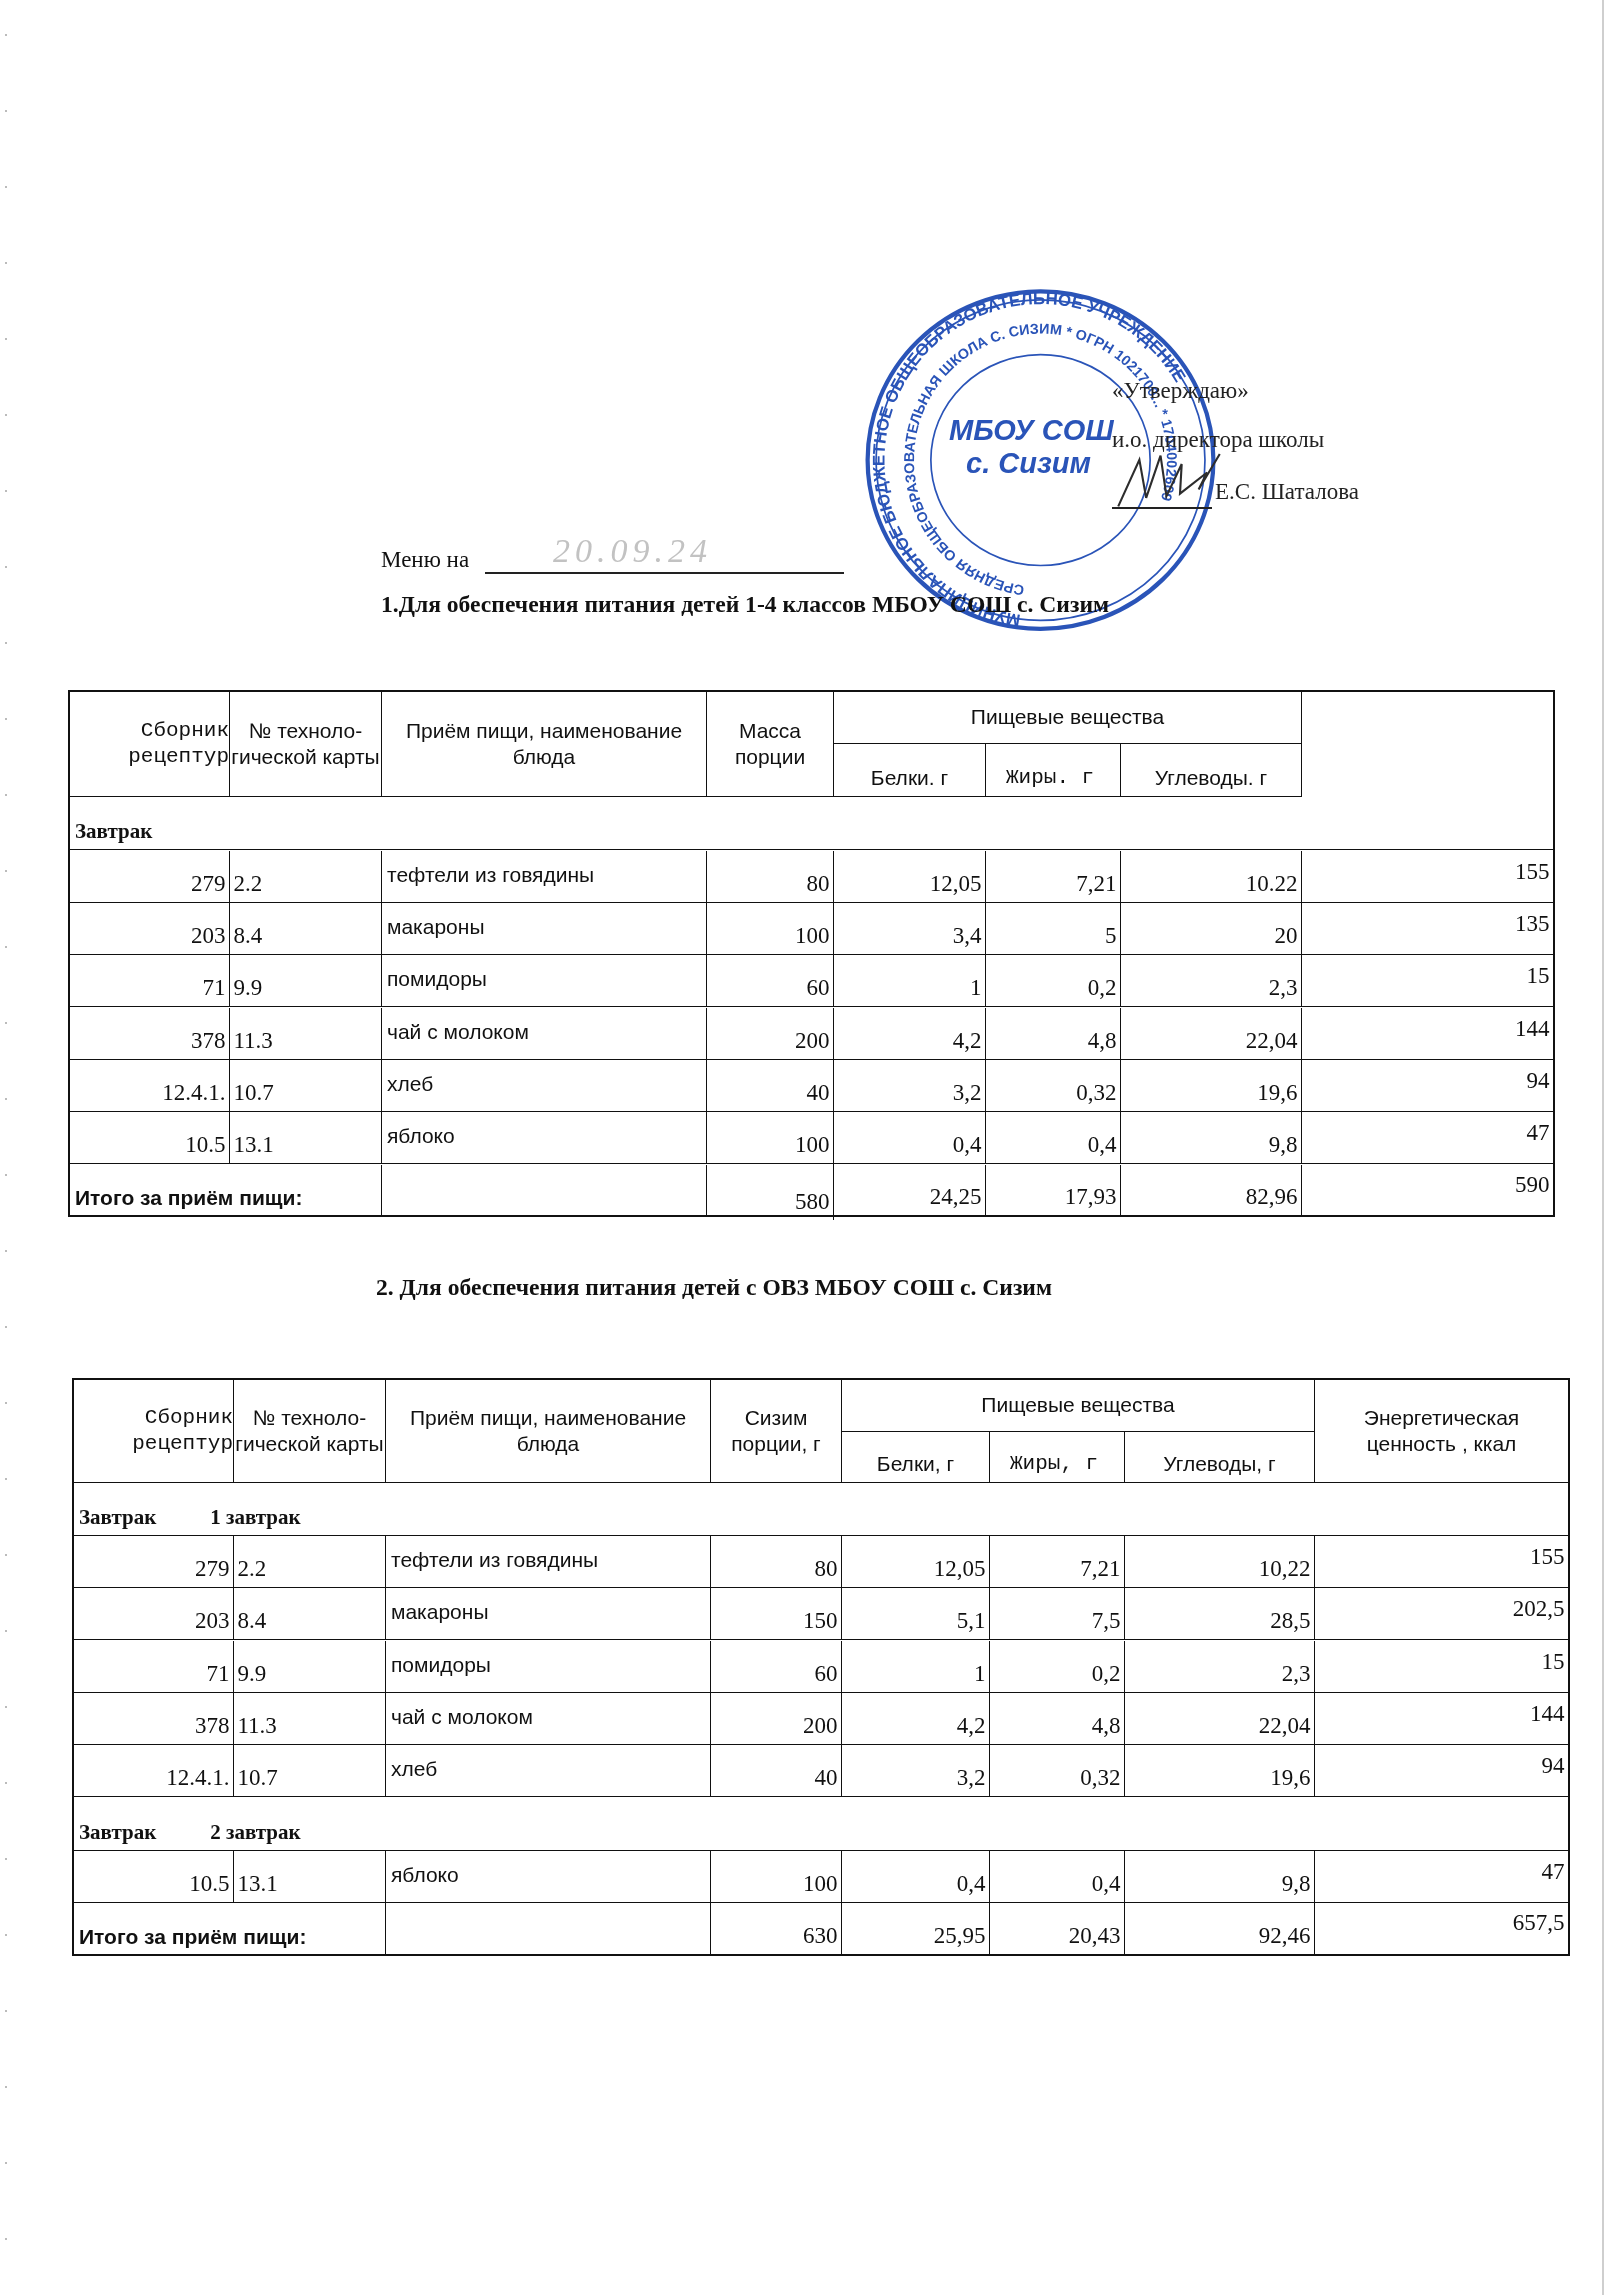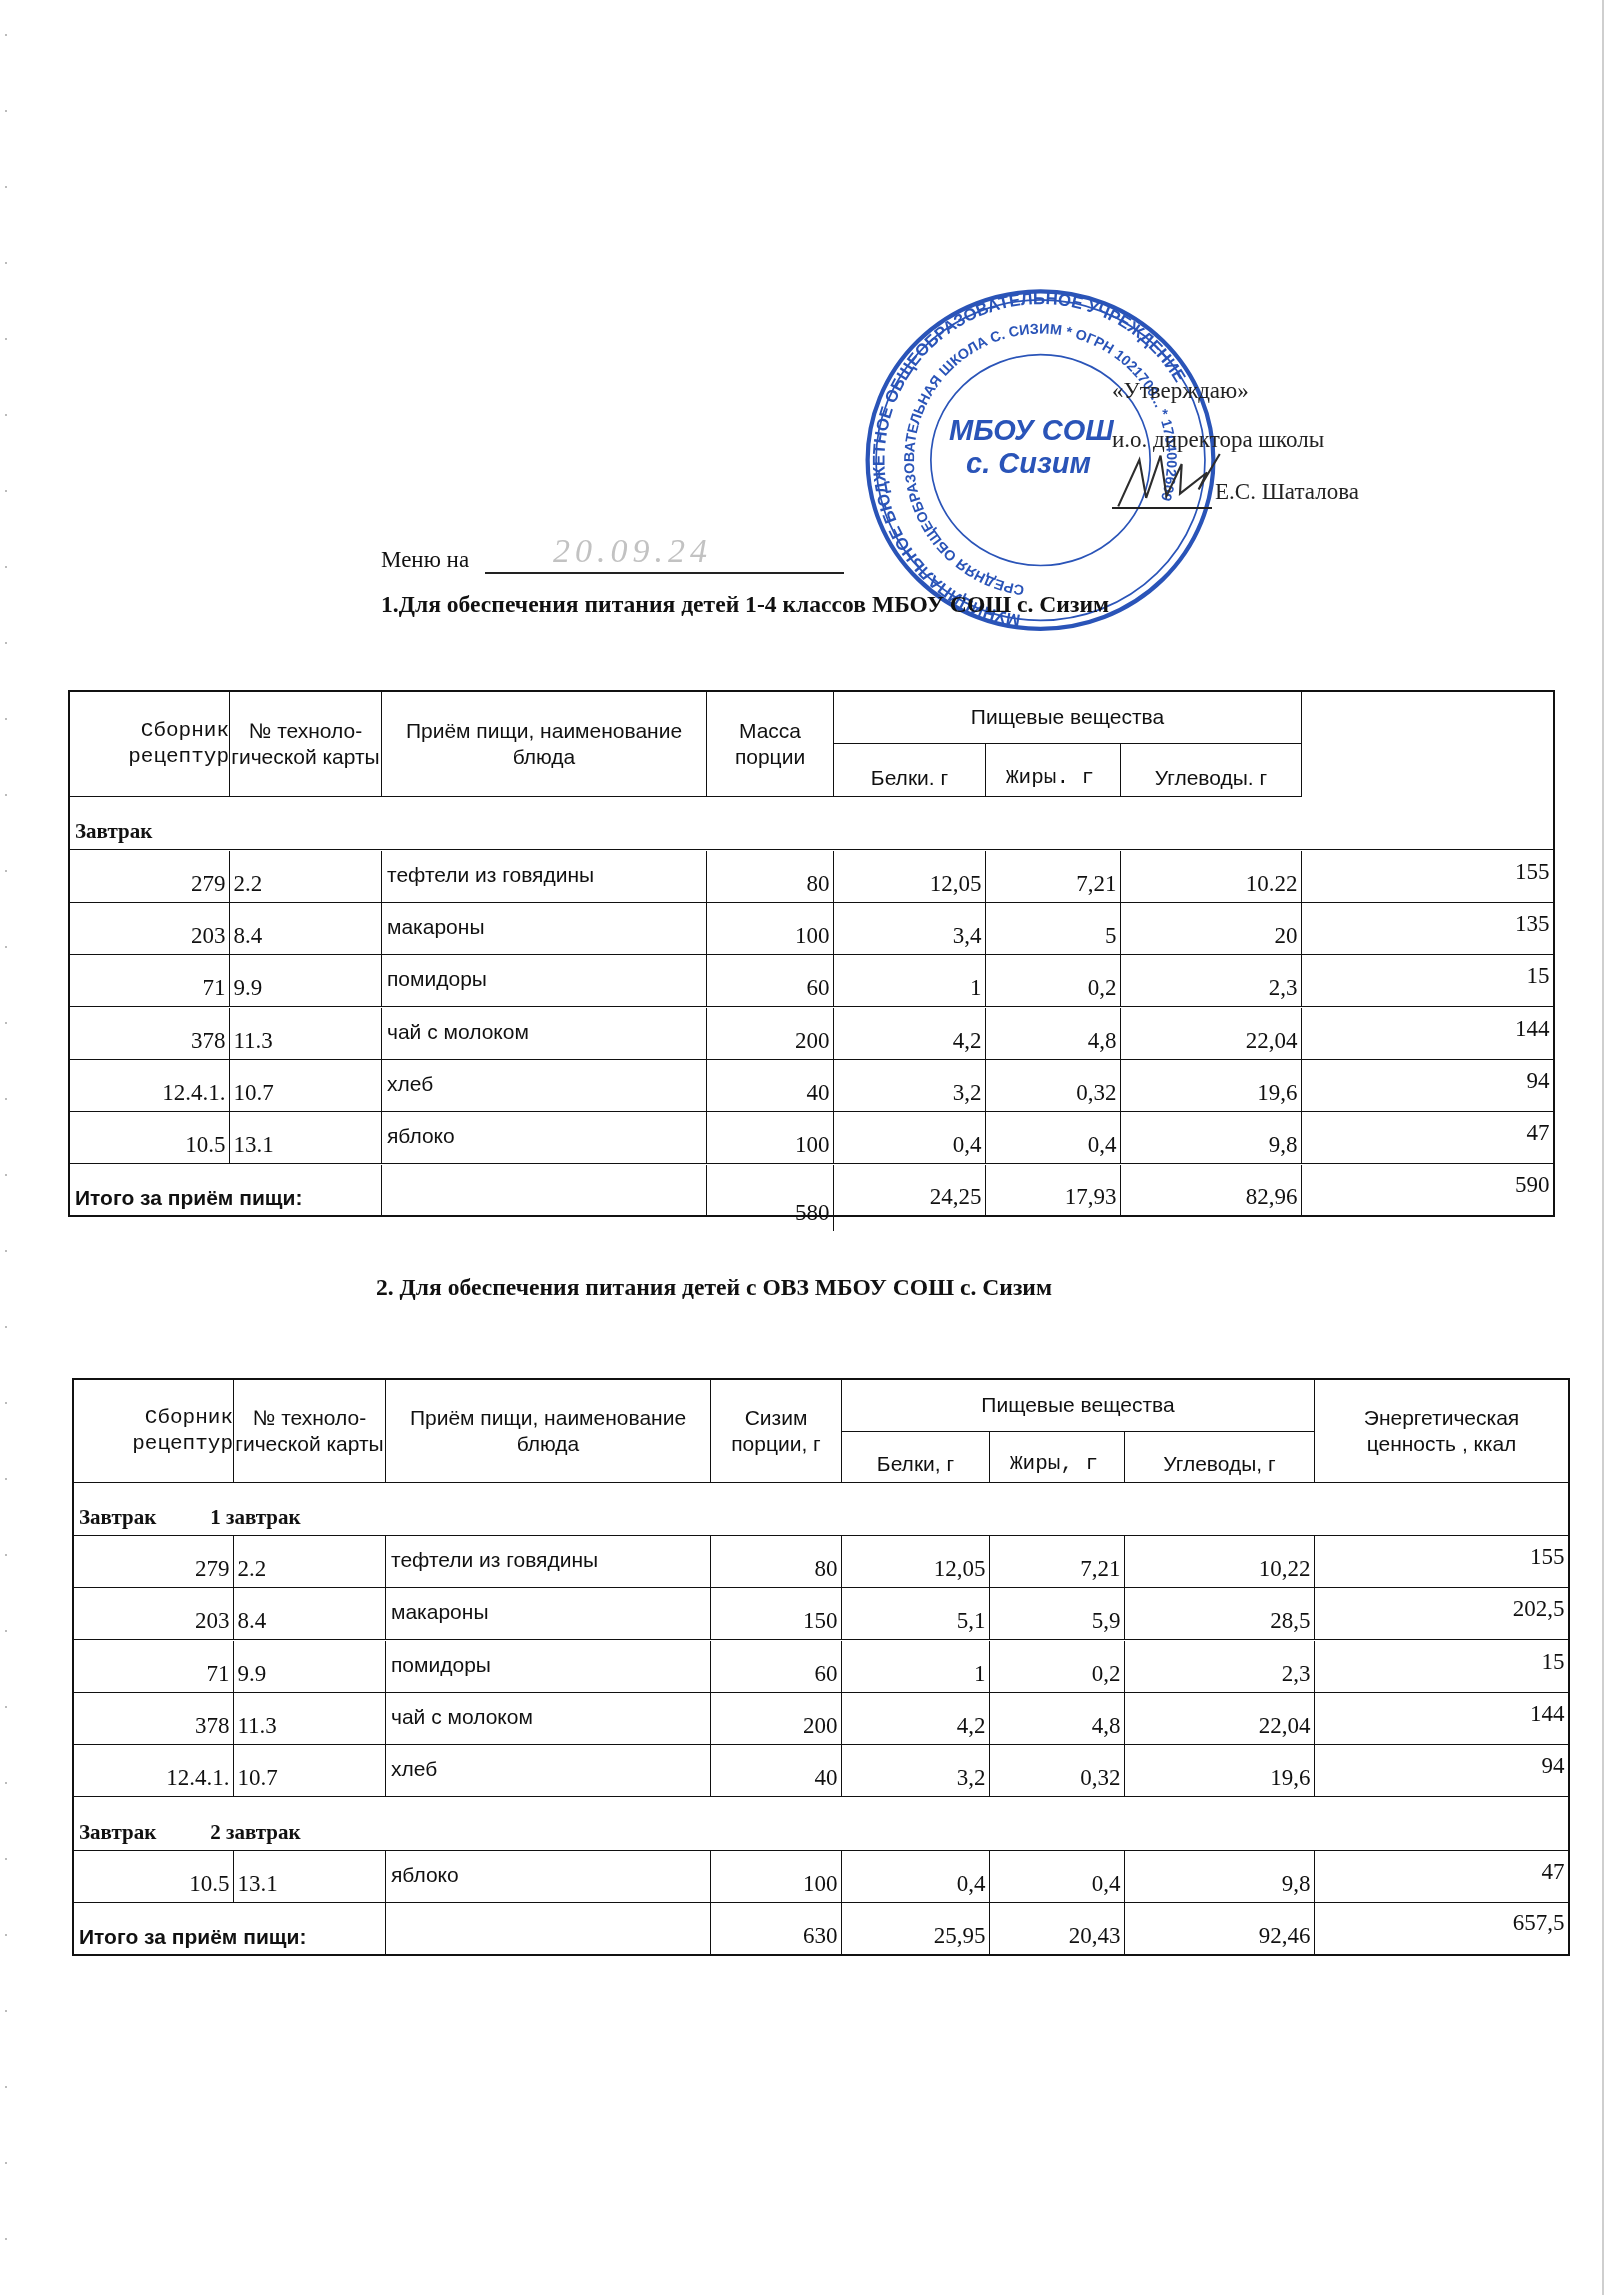--- a/index.html
+++ b/index.html
@@ -151,21 +151,21 @@
     <div class="cell num" style="left:637px;top:420px;width:127px;height:52px;">100</div>
     <div class="cell num" style="left:764px;top:420px;width:152px;height:52px;">0,4</div>
     <div class="cell num" style="left:916px;top:420px;width:135px;height:52px;">0,4</div>
     <div class="cell num" style="left:1051px;top:420px;width:181px;height:52px;">9,8</div>
     <div class="cell num nb-r" style="left:1232px;top:420px;width:251px;height:52px;align-items:flex-start;padding-top:8.4px;">47</div>
   </div>
 
   <div>
     <div class="cell total-label nb-b" style="left:0;top:473px;width:312px;height:50px;">Итого за приём пищи:</div>
     <div class="cell nb-b" style="left:312px;top:473px;width:325px;height:50px;"></div>
-    <div class="cell num nb-b" style="left:637px;top:473px;width:127px;height:66px;">580</div>
+    <div class="cell num nb-b" style="left:637px;top:462px;width:127px;height:66px;">580</div>
     <div class="cell num nb-b" style="left:764px;top:473px;width:152px;height:50px;">24,25</div>
     <div class="cell num nb-b" style="left:916px;top:473px;width:135px;height:50px;">17,93</div>
     <div class="cell num nb-b" style="left:1051px;top:473px;width:181px;height:50px;">82,96</div>
     <div class="cell num nb-r nb-b" style="left:1232px;top:473px;width:251px;height:50px;align-items:flex-start;padding-top:6.8px;">590</div>
   </div>
 </div>
 
 <div class="title" style="left:376px;top:1274px;">2. Для обеспечения питания детей с ОВЗ МБОУ СОШ с. Сизим</div>
 
 <div class="tbl" style="left:72px;top:1378px;width:1498px;height:578px;">
@@ -195,21 +195,21 @@
     <div class="cell num" style="left:916px;top:156px;width:135px;height:52px;">7,21</div>
     <div class="cell num" style="left:1051px;top:156px;width:190px;height:52px;">10,22</div>
     <div class="cell num nb-r" style="left:1241px;top:156px;width:253px;height:52px;align-items:flex-start;padding-top:8.4px;">155</div>
   </div>
   <div>
     <div class="cell num" style="left:0;top:208px;width:160px;height:52px;">203</div>
     <div class="cell tkcode" style="left:160px;top:208px;width:152px;height:52px;">8.4</div>
     <div class="cell txt" style="left:312px;top:208px;width:325px;height:52px;">макароны</div>
     <div class="cell num" style="left:637px;top:208px;width:131px;height:52px;">150</div>
     <div class="cell num" style="left:768px;top:208px;width:148px;height:52px;">5,1</div>
-    <div class="cell num" style="left:916px;top:208px;width:135px;height:52px;">5,9</div>
+    <div class="cell num" style="left:916px;top:208px;width:135px;height:52px;">7,5</div>
     <div class="cell num" style="left:1051px;top:208px;width:190px;height:52px;">28,5</div>
     <div class="cell num nb-r" style="left:1241px;top:208px;width:253px;height:52px;align-items:flex-start;padding-top:8.4px;">202,5</div>
   </div>
   <div>
     <div class="cell num" style="left:0;top:261px;width:160px;height:52px;">71</div>
     <div class="cell tkcode" style="left:160px;top:261px;width:152px;height:52px;">9.9</div>
     <div class="cell txt" style="left:312px;top:261px;width:325px;height:52px;">помидоры</div>
     <div class="cell num" style="left:637px;top:261px;width:131px;height:52px;">60</div>
     <div class="cell num" style="left:768px;top:261px;width:148px;height:52px;">1</div>
     <div class="cell num" style="left:916px;top:261px;width:135px;height:52px;">0,2</div>

